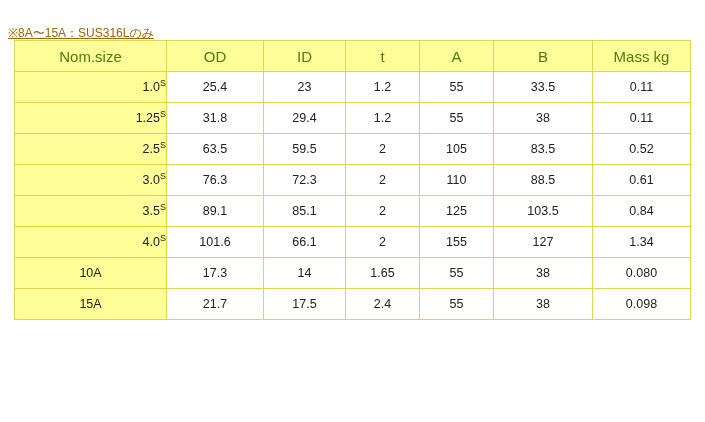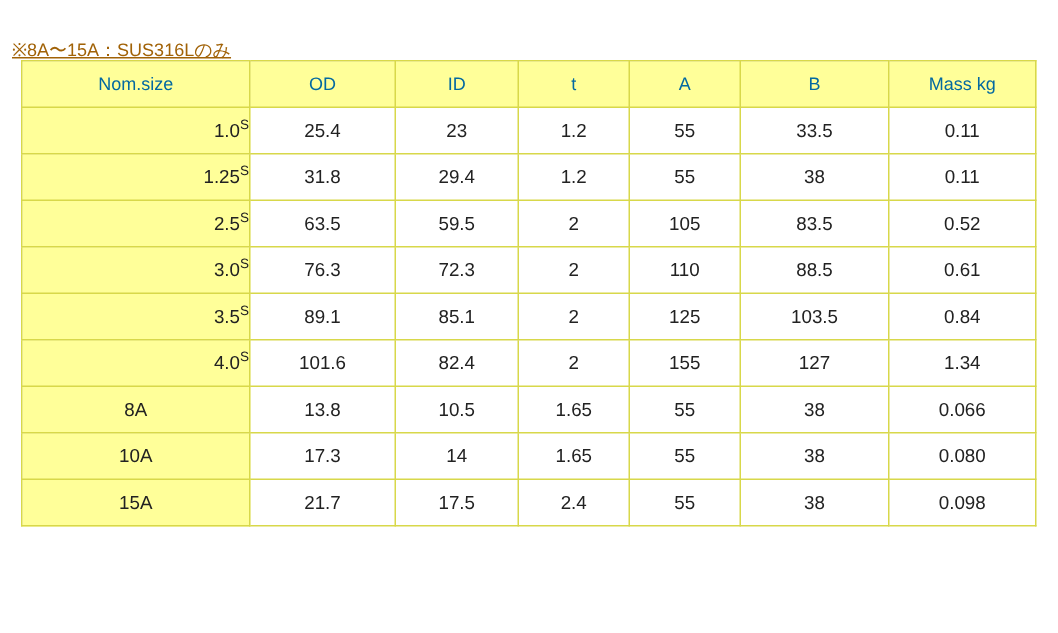--- a/index.html
+++ b/index.html
@@ -41,22 +41,22 @@
     font-size: 12.5px;
     font-weight: normal;
     text-align: center;
     vertical-align: middle;
     padding: 0;
     background: #ffffff;
   }
   table.spec thead th {
     background: #ffff99;
     font-weight: normal;
-    color: #0369a1;
-    font-size: 12px;
+    color: #4d7c0f;
+    font-size: 15px;
   }
   table.spec tbody td.rowhead {
     background: #ffff99;
     text-align: right;
   }
   table.spec tbody td.rowhead.center {
     text-align: center;
     padding-right: 0;
   }
   .sup {
@@ -142,34 +142,25 @@
         <td>89.1</td>
         <td>85.1</td>
         <td>2</td>
         <td>125</td>
         <td>103.5</td>
         <td>0.84</td>
       </tr>
       <tr>
         <td class="rowhead"><span>4.0</span><span class="sup">S</span></td>
         <td>101.6</td>
-        <td>82.4</td>
+        <td>66.1</td>
         <td>2</td>
         <td>155</td>
         <td>127</td>
         <td>1.34</td>
-      </tr>
-      <tr>
-        <td class="rowhead center"><span>8A</span><span class="sup"></span></td>
-        <td>13.8</td>
-        <td>10.5</td>
-        <td>1.65</td>
-        <td>55</td>
-        <td>38</td>
-        <td>0.066</td>
       </tr>
       <tr>
         <td class="rowhead center"><span>10A</span><span class="sup"></span></td>
         <td>17.3</td>
         <td>14</td>
         <td>1.65</td>
         <td>55</td>
         <td>38</td>
         <td>0.080</td>
       </tr>

